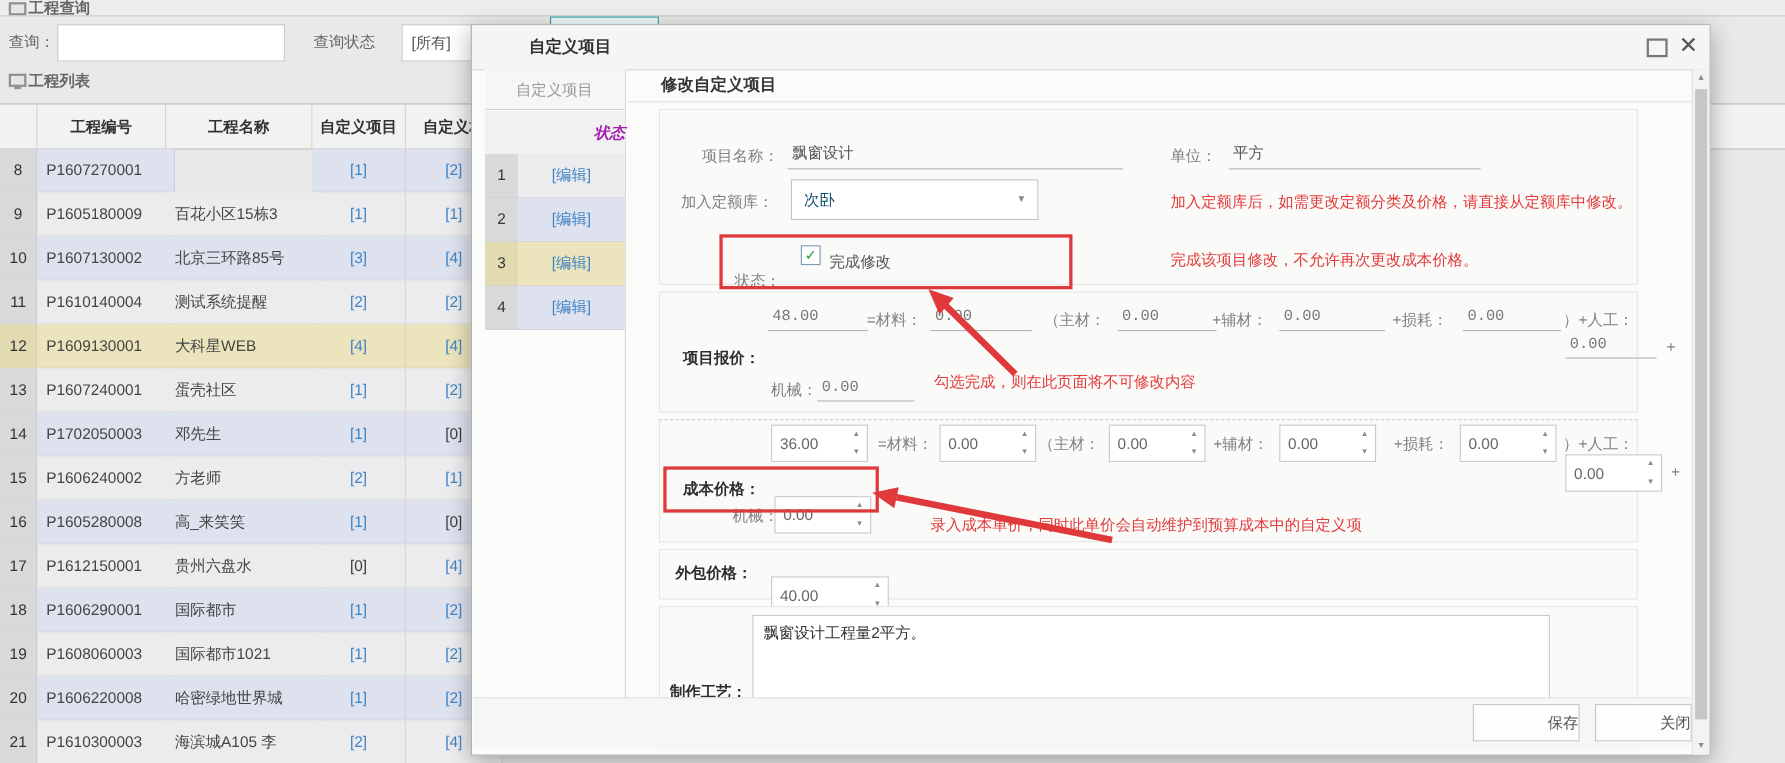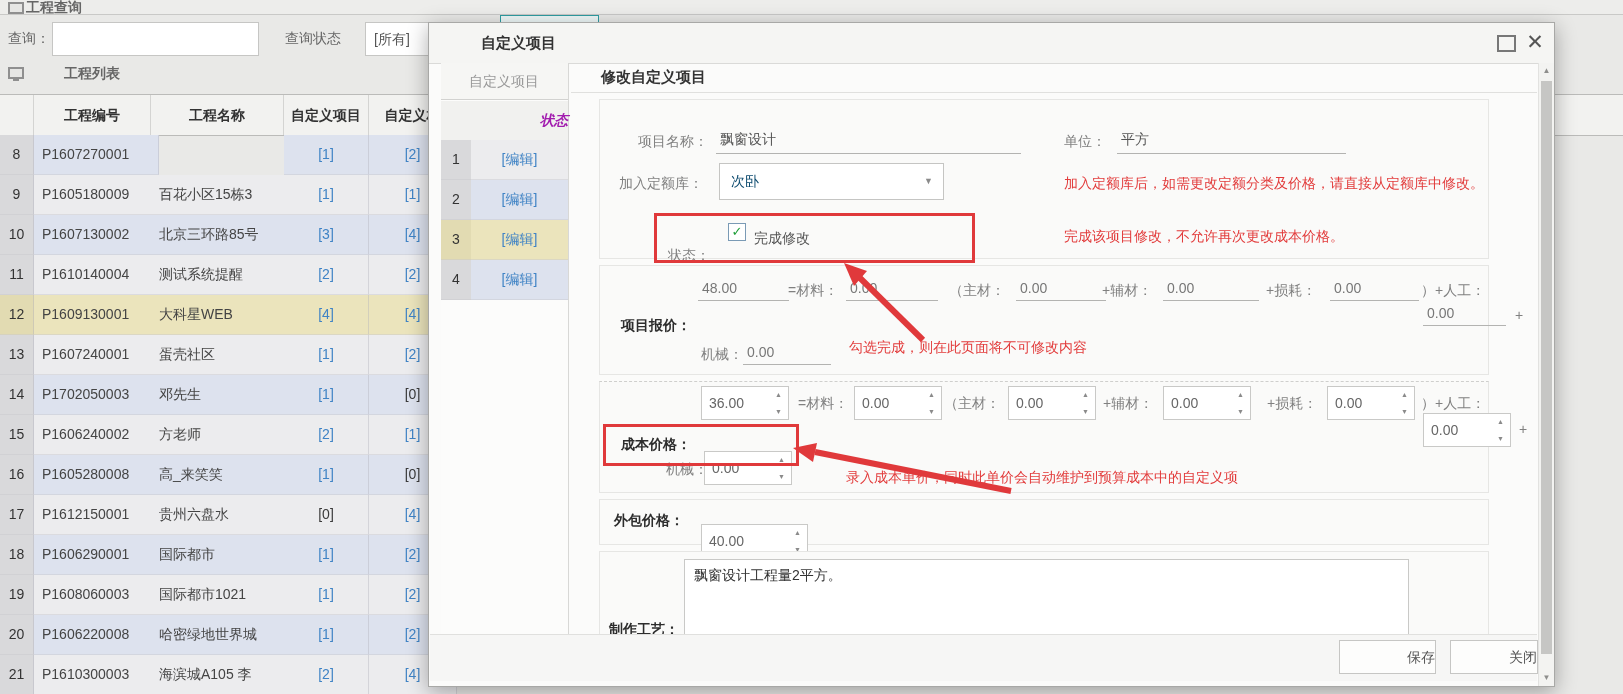--- a/index.html
+++ b/index.html
@@ -59,21 +59,21 @@
   #form-heading{position:absolute;left:172px;top:45px;font-weight:bold;font-size:15px;color:#333;}
   #heading-line{position:absolute;left:142px;top:69px;width:966px;height:1px;background:#e0e0de;}
   .sec{position:absolute;left:170px;width:890px;background:#fafaf9;border:1px solid #e6e6e4;box-sizing:border-box;}
   #sec1{top:76px;height:160px;}
   #sec2{top:242px;height:110px;}
   #sec3{top:358px;height:112px;border-top:1px dashed #cfcfcd;}
   #sec4{top:476px;height:46px;}
   #sec5{top:528px;height:130px;}
   .flbl{position:absolute;color:#808080;white-space:nowrap;}
   .blabel{position:absolute;color:#2d2d2d;font-weight:bold;white-space:nowrap;}
-  .uval{position:absolute;color:#777;border-bottom:1px solid #b3b3b1;padding:0 0 4px 4px;box-sizing:border-box;}
+  .uval{position:absolute;color:#777;border-bottom:1px solid #b3b3b1;padding:0 0 4px 4px;box-sizing:border-box;font-family:Liberation Mono, monospace;}
   .rednote{position:absolute;color:#e23b3b;white-space:nowrap;}
   .redrect{position:absolute;border:3px solid #e0393b;z-index:25;pointer-events:none;}
   #quota-select{position:absolute;left:290px;top:140px;width:225px;height:37px;background:#fff;border:1px solid #c5c5c3;box-sizing:border-box;}
   #quota-select .sel-val{position:absolute;left:11px;top:0;line-height:35px;color:#0c4a6e;}
   .dd-arrow{position:absolute;right:10px;top:0;line-height:35px;font-size:9px;color:#8a8a8a;}
   .dd-arrow::before{content:"\25BC";}
   #status-checkbox{position:absolute;left:299px;top:200px;width:16px;height:16px;background:#fff;border:1px solid #7a9ab5;text-align:center;line-height:15px;cursor:pointer;}
   #status-checkbox .chk{color:#1e9e38;font-size:13px;font-weight:bold;}
   #status-checkbox .chk::before{content:"\2713";}
   
@@ -109,21 +109,21 @@
   </div>
 
   <span class="qlabel abs" style="left:8px;top:30px;">查询：</span>
   <input id="qinput" type="text" style="">
   <span class="qlabel abs" style="left:285px;top:30px;">查询状态</span>
   <div id="qselect">[所有]</div>
   <div id="tealbtn"></div>
 
   <div id="liststrip">
     <span class="mon" style="left:8px;top:9px;"></span>
-    <span class="strip-title" style="left:26px;top:7px;margin-left:38px;">工程列表</span>
+    <span class="strip-title" style="left:26px;top:7px;">工程列表</span>
   </div>
 
   <div id="thead">
     <div class="hcell" style="left:0;width:33px;"></div>
     <div class="hcell" style="left:34px;width:116px;">工程编号</div>
     <div class="hcell" style="left:151px;width:132px;">工程名称</div>
     <div class="hcell" style="left:284px;width:84px;">自定义项目</div>
     <div class="hcell" style="left:369px;width:87px;">自定义材</div>
   </div>
   <div id="trows">

